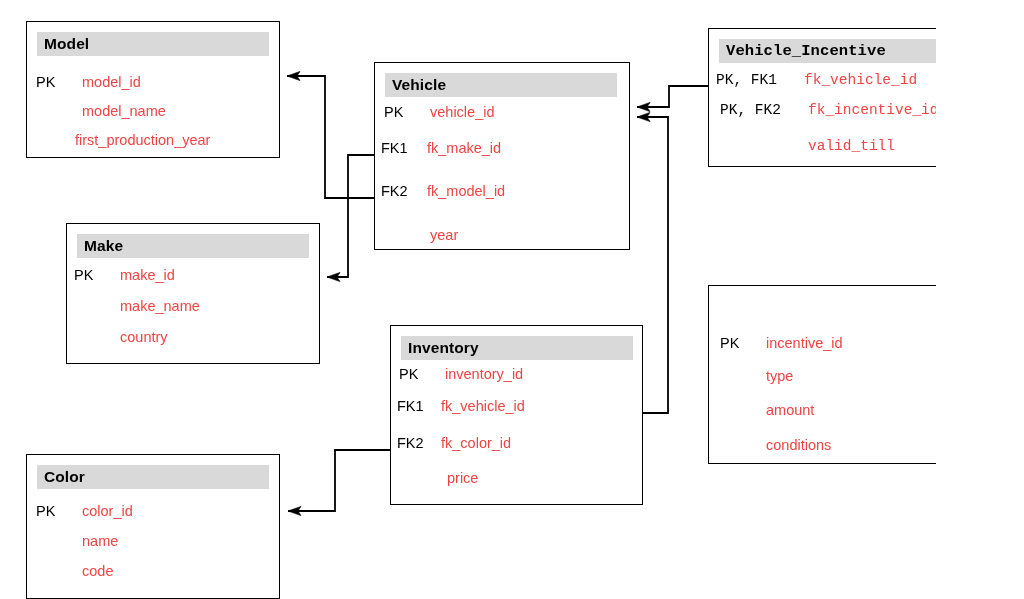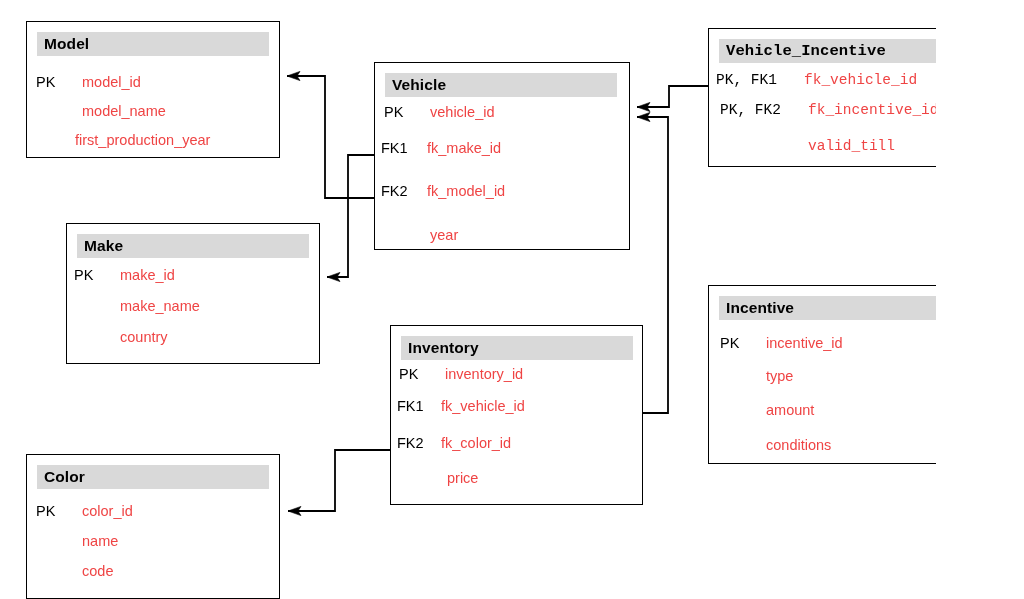--- a/index.html
+++ b/index.html
@@ -183,23 +183,20 @@
         <div class="attr-row" style="top: 108px;">
           <span class="attr-key" style="left: 6px;">FK2</span>
           <span class="attr-name" style="left: 50px;">fk_color_id</span>
         </div>
         <div class="attr-row" style="top: 143px;">
           <span class="attr-key" style="left: 6px;"></span>
           <span class="attr-name" style="left: 56px;">price</span>
         </div>
       </div>
       <div class="entity" style="left: 708px; top: 285px; width: 254px; height: 179px;">
-        <div class="entity-header" style="width: 232px; background: rgb(217, 217, 217);">
-          <span class="entity-title">Incentive</span>
-        </div>
         <div class="attr-row" style="top: 48px;">
           <span class="attr-key" style="left: 11px;">PK</span>
           <span class="attr-name" style="left: 57px;">incentive_id</span>
         </div>
         <div class="attr-row" style="top: 81px;">
           <span class="attr-key" style="left: 11px;"></span>
           <span class="attr-name" style="left: 57px;">type</span>
         </div>
         <div class="attr-row" style="top: 115px;">
           <span class="attr-key" style="left: 11px;"></span>

